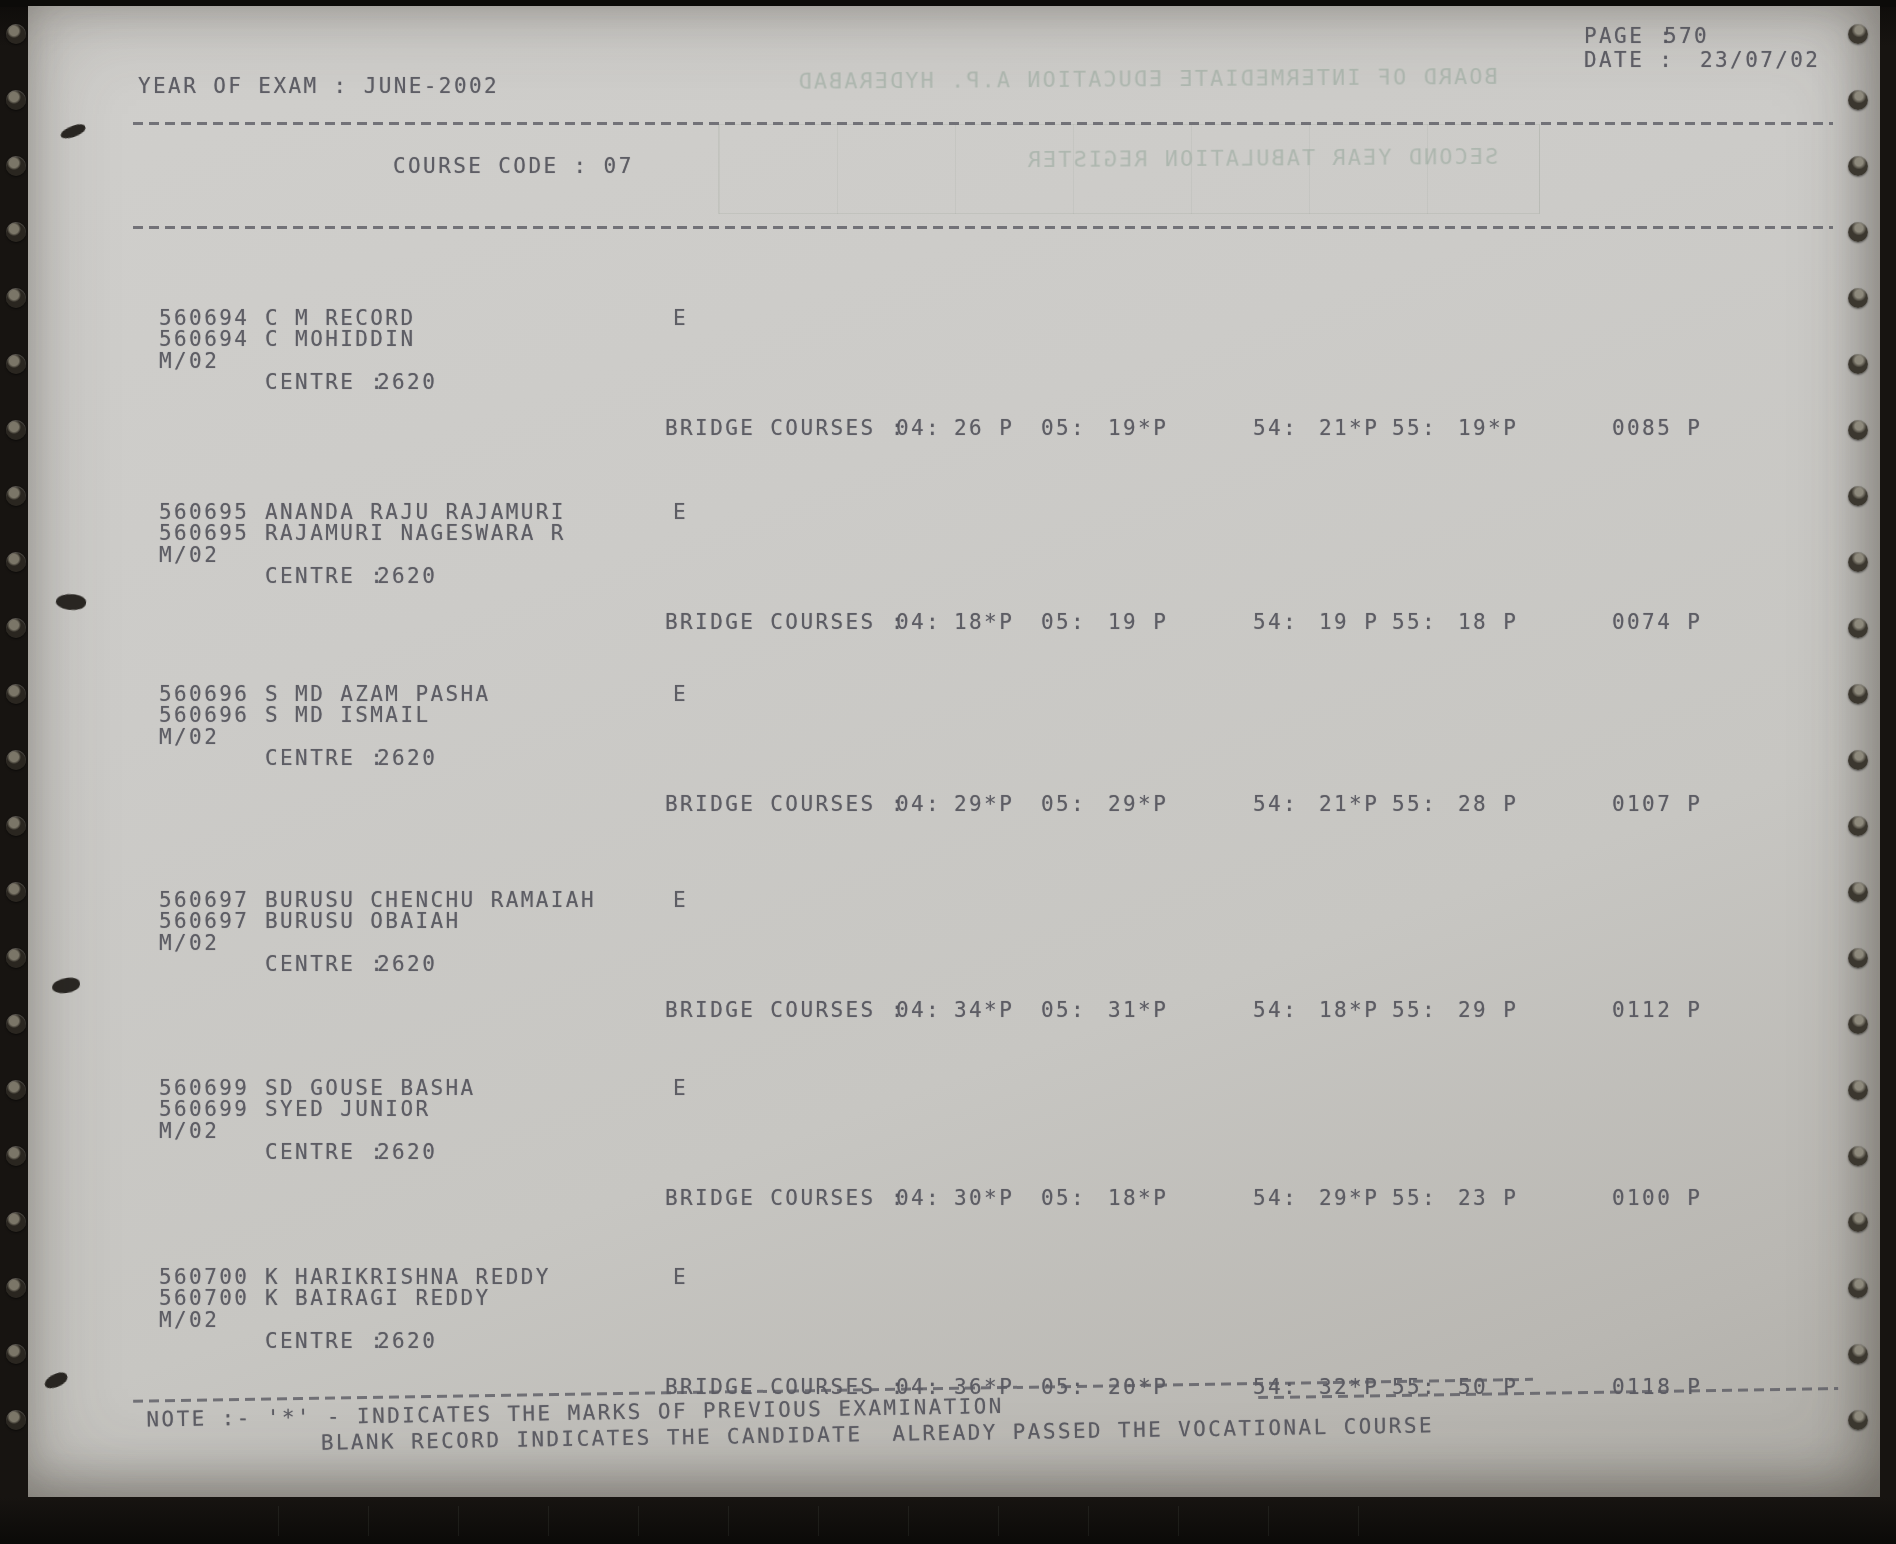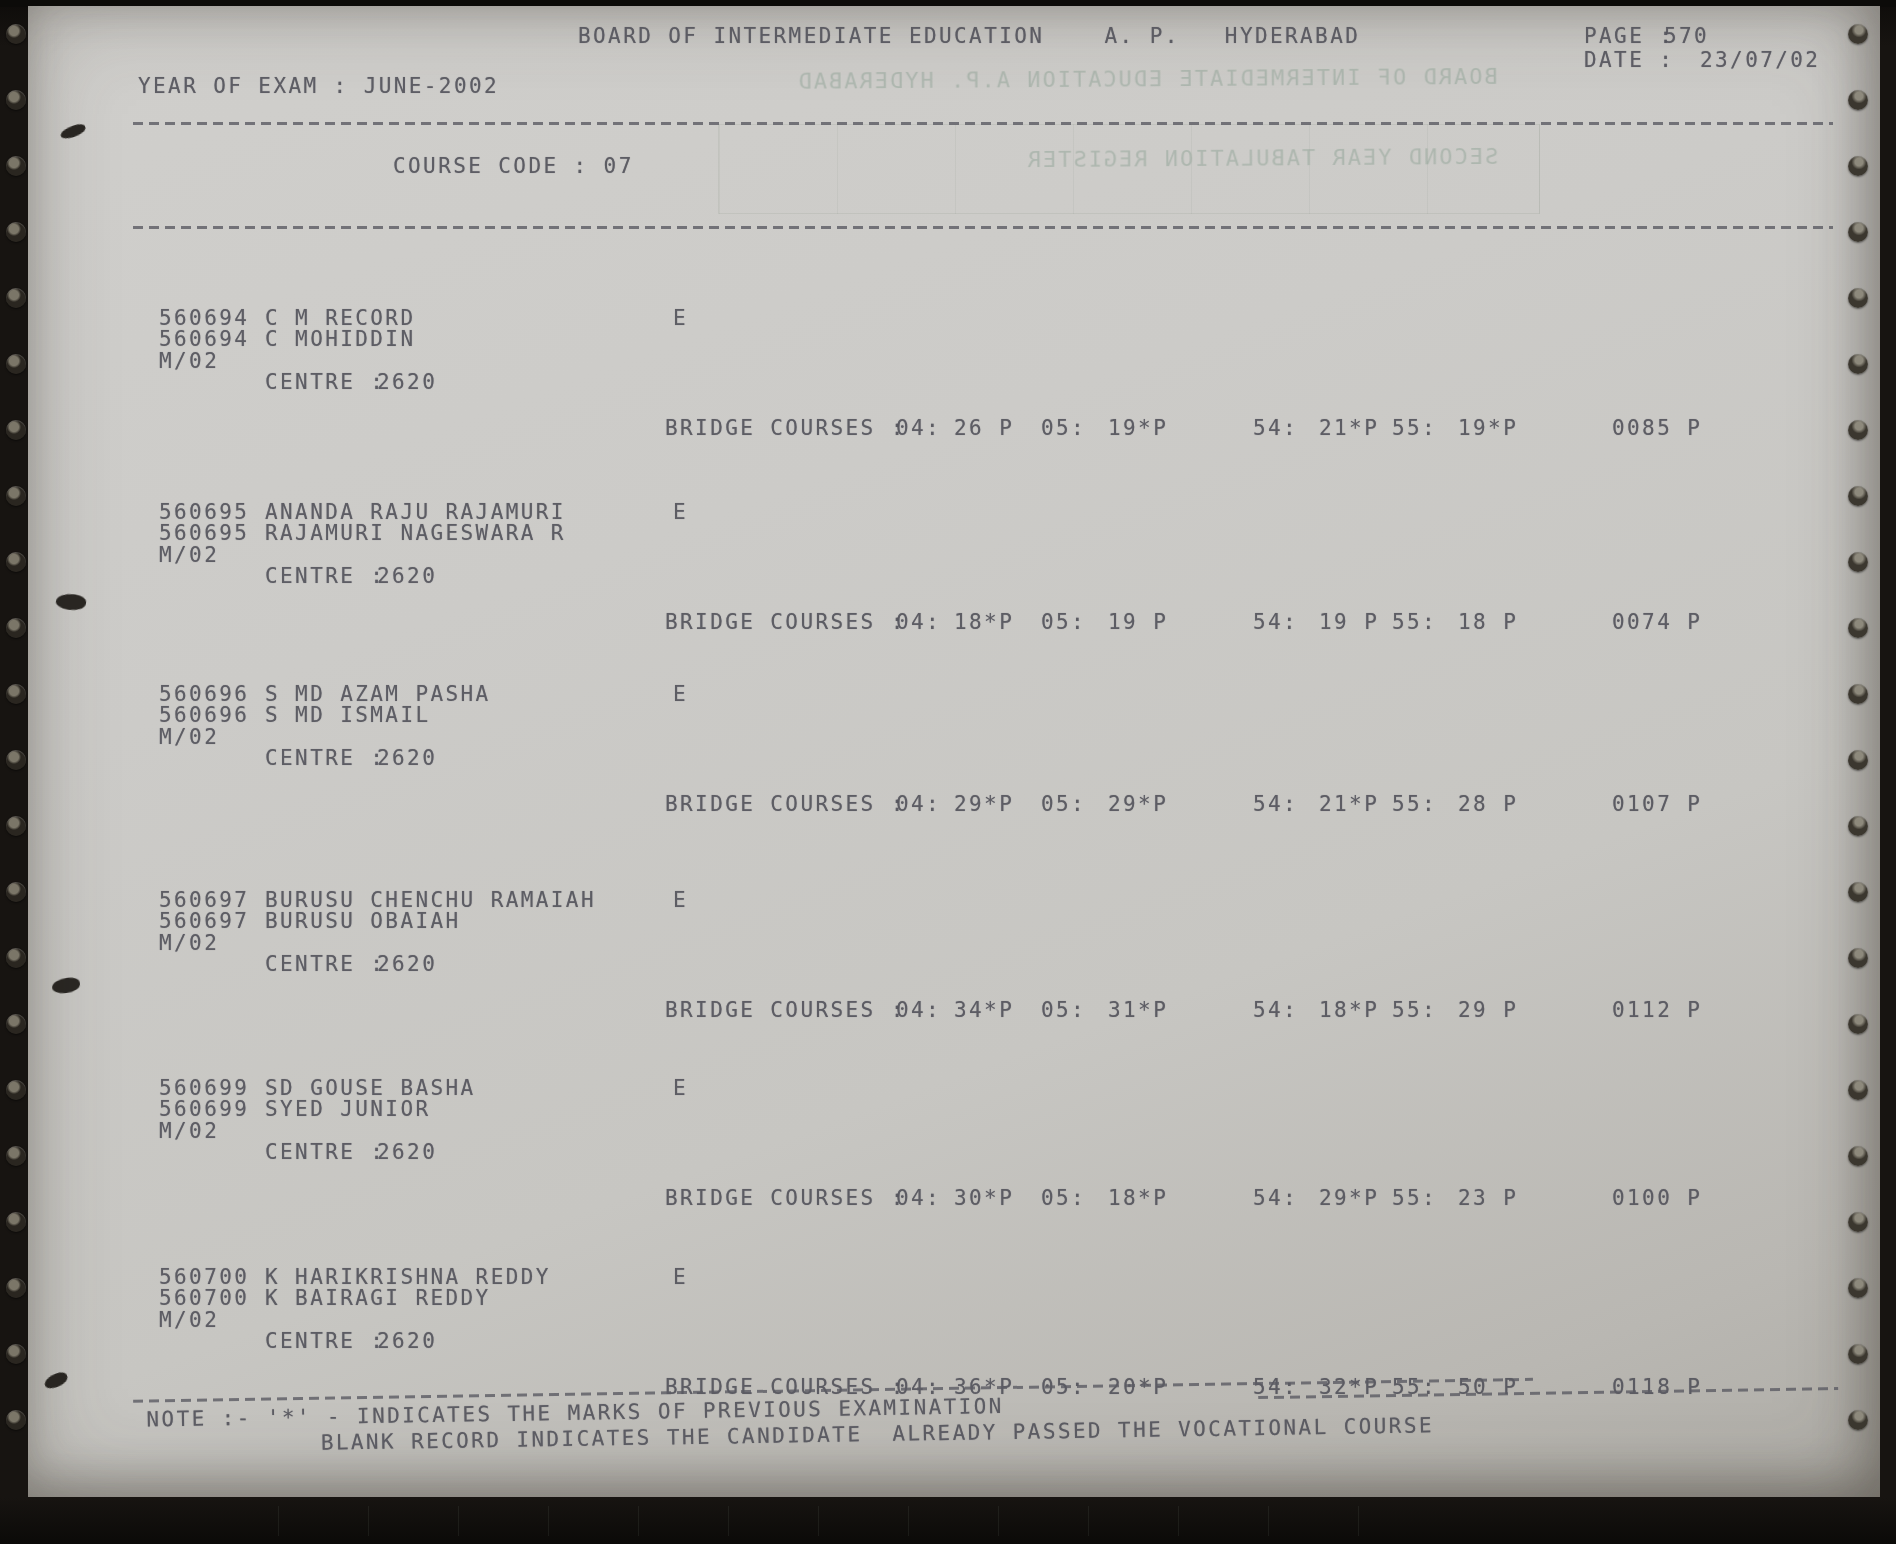--- a/index.html
+++ b/index.html
@@ -48,21 +48,20 @@
 
   <div class="paper">
 
     <div class="ghost">
       <div>BOARD OF INTERMEDIATE EDUCATION A.P. HYDERABAD</div>
       <div>SECOND YEAR TABULATION REGISTER</div>
     </div>
     <div class="bleed"></div>
     <div class="bleed2"></div>
 
-    <span class="t" style="left:550px;top:18px">BOARD OF INTERMEDIATE EDUCATION    A. P.   HYDERABAD</span>
     <span class="t" style="left:1556px;top:18px">PAGE :</span>
     <span class="t" style="left:1636px;top:18px">570</span>
 
     <span class="t" style="left:1556px;top:42px">DATE :</span>
     <span class="t" style="left:1672px;top:42px">23/07/02</span>
 
     <span class="t" style="left:110px;top:68px">YEAR OF EXAM : JUNE-2002</span>
 
     <div class="dash" style="left:105px;top:116px;width:1700px"></div>
 

